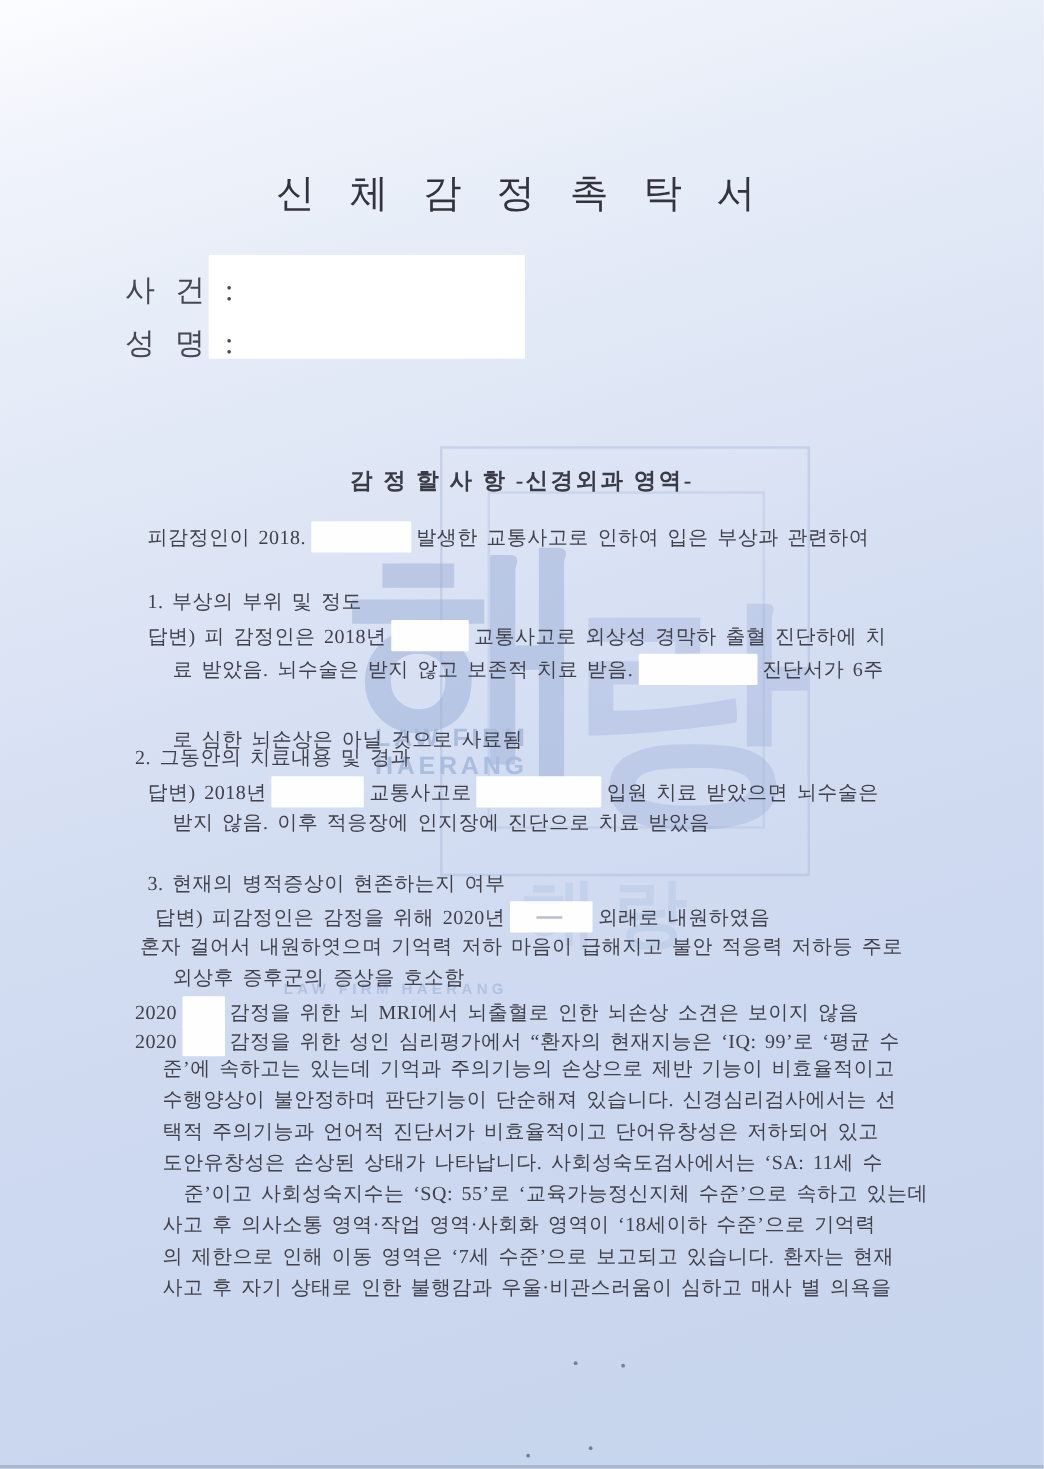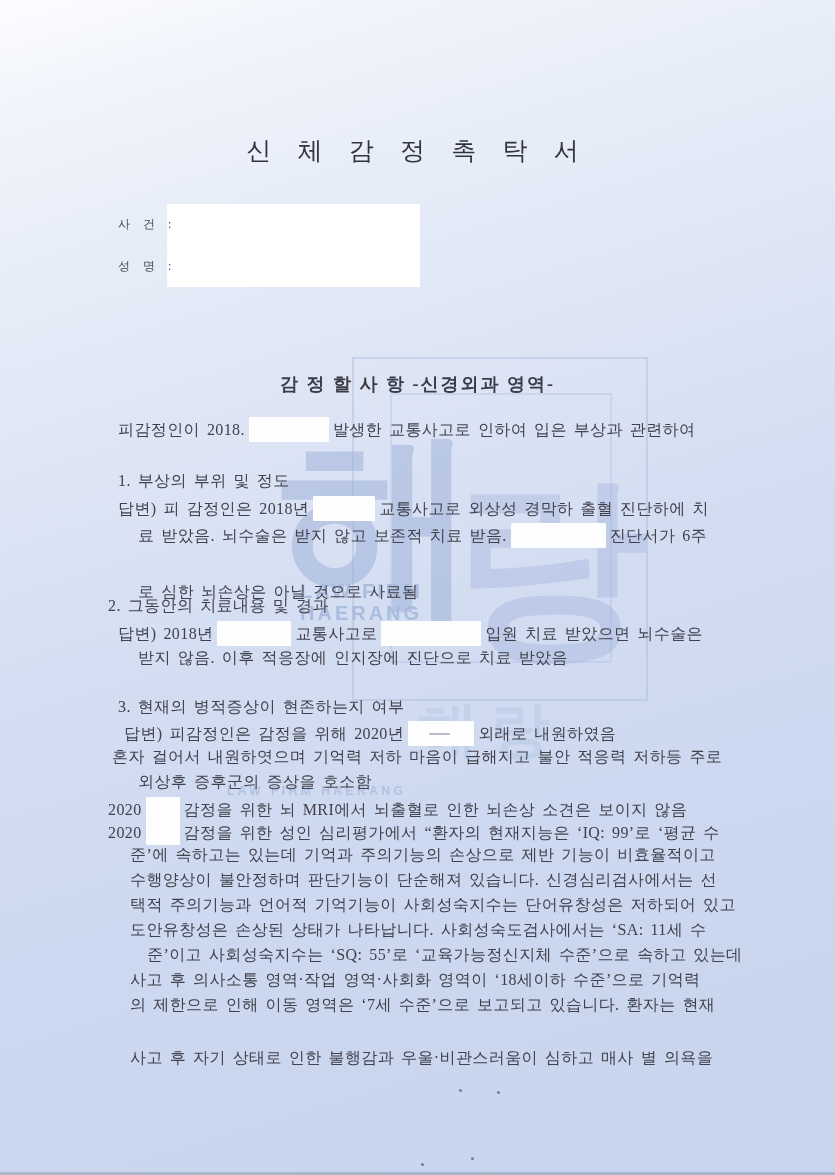--- a/index.html
+++ b/index.html
@@ -29,23 +29,23 @@
     line-height:22px;color:rgba(168,186,221,0.95);}
   .wm-firm-kr{left:203px;top:731px;font-size:58px;font-weight:700;letter-spacing:7px;
     color:rgba(173,190,223,0.40);line-height:1;}
   .wm-firm-kr-large{left:418px;top:700px;font-size:60px;font-weight:700;letter-spacing:12px;
     color:rgba(173,190,223,0.36);line-height:1;}
   .wm-caption{left:227px;top:784px;font-size:12px;font-weight:700;letter-spacing:3.5px;
     color:rgba(168,186,221,0.78);}
   
   .doc-title{
     position:absolute;top:134px;left:0;width:835px;text-align:center;
-    font-size:25px;letter-spacing:10px;color:#33333e;font-weight:500;
+    font-size:31px;letter-spacing:10px;color:#33333e;font-weight:500;
   }
-  .case-row{position:absolute;left:118px;font-size:12px;letter-spacing:5px;color:#474752;}
+  .case-row{position:absolute;left:100px;font-size:24px;letter-spacing:5px;color:#474752;}
   .case-row.case{top:216px;}
   .case-row.name{top:258px;}
   .redact-main{
     position:absolute;left:167px;top:204px;width:253px;height:83px;
     background:#ffffff;border-radius:1px;
   }
   .section-heading{
     position:absolute;top:372px;left:0;width:835px;text-align:center;
     font-size:18px;letter-spacing:2px;color:#3b3b46;font-weight:600;
   }
@@ -99,26 +99,26 @@
       <div class="line" style="top: 621px; left: 118px;"><span>답변) 2018년</span><span class="redact" style="width: 74px;"></span><span>교통사고로</span><span class="redact" style="width: 100px;"></span><span>입원 치료 받았으면 뇌수술은</span></div>
       <div class="line" style="top: 648px; left: 138px;"><span>받지 않음. 이후 적응장에 인지장에 진단으로 치료 받았음</span></div>
       <div class="line" style="top: 697px; left: 118px;"><span>3. 현재의 병적증상이 현존하는지 여부</span></div>
       <div class="line" style="top: 721px; left: 124px;"><span>답변) 피감정인은 감정을 위해 2020년</span><span class="redact dash" style="width: 66px;"></span><span>외래로 내원하였음</span></div>
       <div class="line" style="top: 747px; left: 112px;"><span>혼자 걸어서 내원하엿으며 기억력 저하 마음이 급해지고 불안 적응력 저하등 주로</span></div>
       <div class="line" style="top: 772px; left: 138px;"><span>외상후 증후군의 증상을 호소함</span></div>
       <div class="line" style="top: 797px; left: 108px;"><span>2020</span><span class="redact" style="width: 34px;"></span><span>감정을 위한 뇌 MRI에서 뇌출혈로 인한 뇌손상 소견은 보이지 않음</span></div>
       <div class="line" style="top: 820px; left: 108px;"><span>2020</span><span class="redact" style="width: 34px;"></span><span>감정을 위한 성인 심리평가에서 “환자의 현재지능은 ‘IQ: 99’로 ‘평균 수</span></div>
       <div class="line" style="top: 845px; left: 130px;"><span>준’에 속하고는 있는데 기억과 주의기능의 손상으로 제반 기능이 비효율적이고</span></div>
       <div class="line" style="top: 870px; left: 130px;"><span>수행양상이 불안정하며 판단기능이 단순해져 있습니다. 신경심리검사에서는 선</span></div>
-      <div class="line" style="top: 895px; left: 130px;"><span>택적 주의기능과 언어적 기억기능이 사회성숙지수는 단어유창성은 저하되어 있고</span></div>
+      <div class="line" style="top: 895px; left: 130px;"><span>택적 주의기능과 언어적 진단서가 비효율적이고 단어유창성은 저하되어 있고</span></div>
       <div class="line" style="top: 920px; left: 130px;"><span>도안유창성은 손상된 상태가 나타납니다. 사회성숙도검사에서는 ‘SA: 11세 수</span></div>
       <div class="line" style="top: 945px; left: 130px; margin-left: 17px;"><span>준’이고 사회성숙지수는 ‘SQ: 55’로 ‘교육가능정신지체 수준’으로 속하고 있는데</span></div>
       <div class="line" style="top: 970px; left: 130px;"><span>사고 후 의사소통 영역·작업 영역·사회화 영역이 ‘18세이하 수준’으로 기억력</span></div>
       <div class="line" style="top: 995px; left: 130px;"><span>의 제한으로 인해 이동 영역은 ‘7세 수준’으로 보고되고 있습니다. 환자는 현재</span></div>
-      <div class="line" style="top: 1020px; left: 130px; margin-top: 28px;"><span>사고 후 자기 상태로 인한 불행감과 우울·비관스러움이 심하고 매사 별 의욕을</span></div>
+      <div class="line" style="top: 1020px; left: 130px;"><span>사고 후 자기 상태로 인한 불행감과 우울·비관스러움이 심하고 매사 별 의욕을</span></div>
     </div>
 
   <div class="speck" style="left:459px;top:1089px;"></div>
   <div class="speck" style="left:497px;top:1091px;"></div>
   <div class="speck" style="left:421px;top:1163px;"></div>
   <div class="speck" style="left:471px;top:1157px;"></div>
   <div class="scan-bottom-edge"></div>
 </div>
 
 </body></html>

